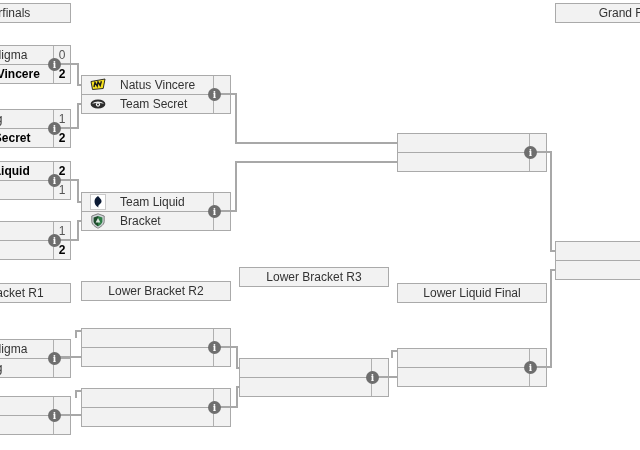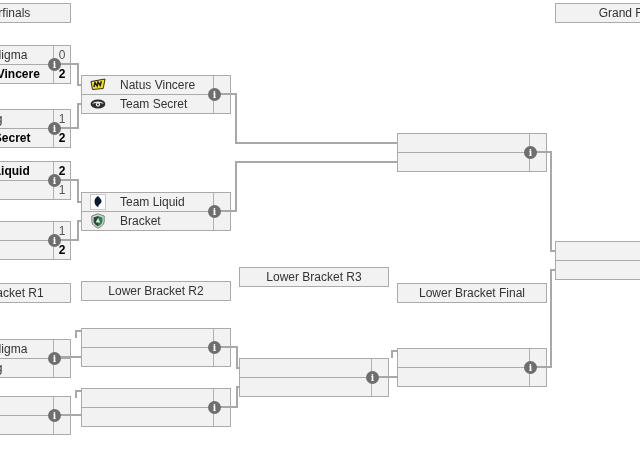--- a/index.html
+++ b/index.html
@@ -39,21 +39,21 @@
   <div class="bhead" style="left:-79px;top:283px;">
       <span>Lower Bracket R1</span>
     </div>
   <div class="bhead" style="left:81px;top:271px;margin-top:10px;">
       <span>Lower Bracket R2</span>
     </div>
   <div class="bhead" style="left:239px;top:267px;">
       <span>Lower Bracket R3</span>
     </div>
   <div class="bhead" style="left:397px;top:283px;">
-      <span>Lower Bracket Final</span>
+      <span>Lower Liquid Final</span>
     </div>
 
   <div class="match" style="left:-79px;top:45px;">
     <div class="trow">
       <span class="tname">Team Nigma</span>
       <span class="tscore">0</span>
     </div>
     <div class="trow last">
       <span class="tname winner">Natus Vincere</span>
       <span class="tscore winner">2</span>

